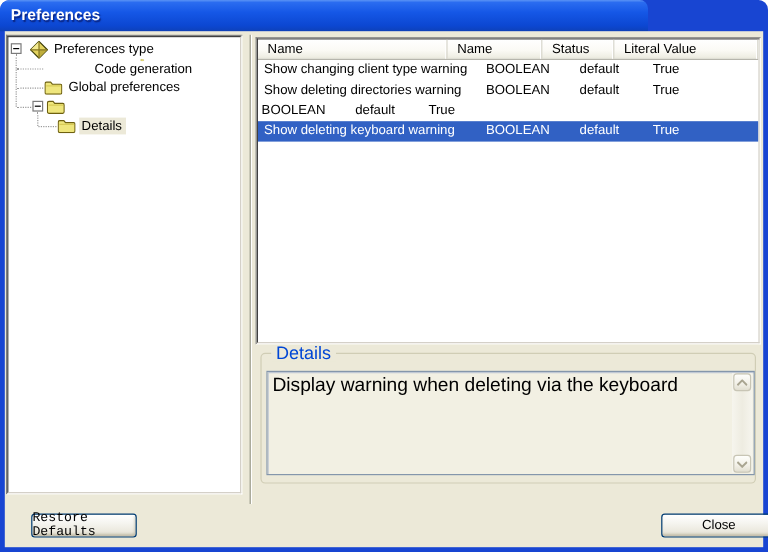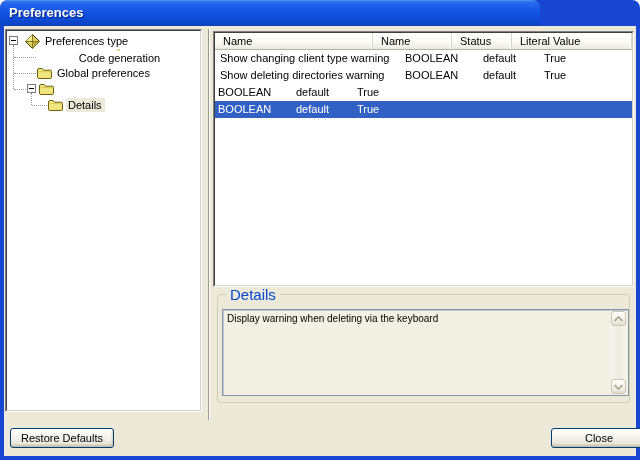--- a/index.html
+++ b/index.html
@@ -87,21 +87,21 @@
     position:absolute; left:8px; top:-7px; background:#ece9d8; padding:0 4px;
     font-size:15px; color:#0046d5; line-height:13px;
   }
   .details-box {
     position:absolute; left:218px; top:283px; width:407px; height:87px;
     border:1px solid #8496ab; background:#f2f0e3;
     box-shadow:inset 1px 1px 0 #c0c8d4;
   }
   .details-text {
     position:absolute; left:4px; top:3px; right:22px;
-    font-size:10px; color:#000;
+    font-size:16px; color:#000;
   }
   .scrollbar {
     position:absolute; top:1px; right:1px; width:17px; bottom:1px;
     background:linear-gradient(90deg,#f6f5ee 0%,#eeece1 50%,#f6f5ee 100%);
   }
   .scroll-btn {
     position:absolute; left:1px; width:15px; height:15px; border-radius:3px;
     border:1px solid #c8c5b5;
     background:linear-gradient(180deg,#fefefb 0%,#f2f0e7 60%,#e2dfd1 100%);
     display:flex; align-items:center; justify-content:center;
@@ -109,21 +109,21 @@
   .scroll-btn.up { top:0; } .scroll-btn.down { bottom:0; }
 
   
   .xp-btn {
     position:absolute; height:20px; border:1px solid #003c74; border-radius:3px;
     background:linear-gradient(180deg,#ffffff 0%,#f5f4ef 40%,#eae7dc 80%,#dcd7c8 100%);
     box-shadow:inset 0 1px 0 #ffffff, inset -1px -2px 2px rgba(150,140,110,0.35);
     font-size:11px; color:#000; display:flex; align-items:center; justify-content:center;
     cursor:default; font-family:"Liberation Sans", sans-serif;
   }
-  .btn-restore { left:6px; top:402px; width:104px; }
+  .btn-restore { left:22px; top:402px; width:88px;font-family:Liberation Mono, monospace; }
   .btn-close { left:547px; top:402px; width:96px; }
 </style>
 </head>
 <body>
 
 <div class="win">
 
   <div class="titlebar">
     <span class="titlebar-text">Preferences</span>
   </div>
@@ -215,20 +215,21 @@
           <div class="lv-cell c-lit">True</div>
         </div>
 
         <div class="lv-row">
           <div class="lv-cell c-type">BOOLEAN</div>
           <div class="lv-cell c-status">default</div>
           <div class="lv-cell c-lit">True</div>
         </div>
 
         <div class="lv-row selected">
+          <div class="lv-cell c-name">Show deleting keyboard warning</div>
           <div class="lv-cell c-type">BOOLEAN</div>
           <div class="lv-cell c-status">default</div>
           <div class="lv-cell c-lit">True</div>
         </div>
 
       </div>
     </div>
 
     <div class="groupbox">
       <span class="groupbox-label">Details</span>

